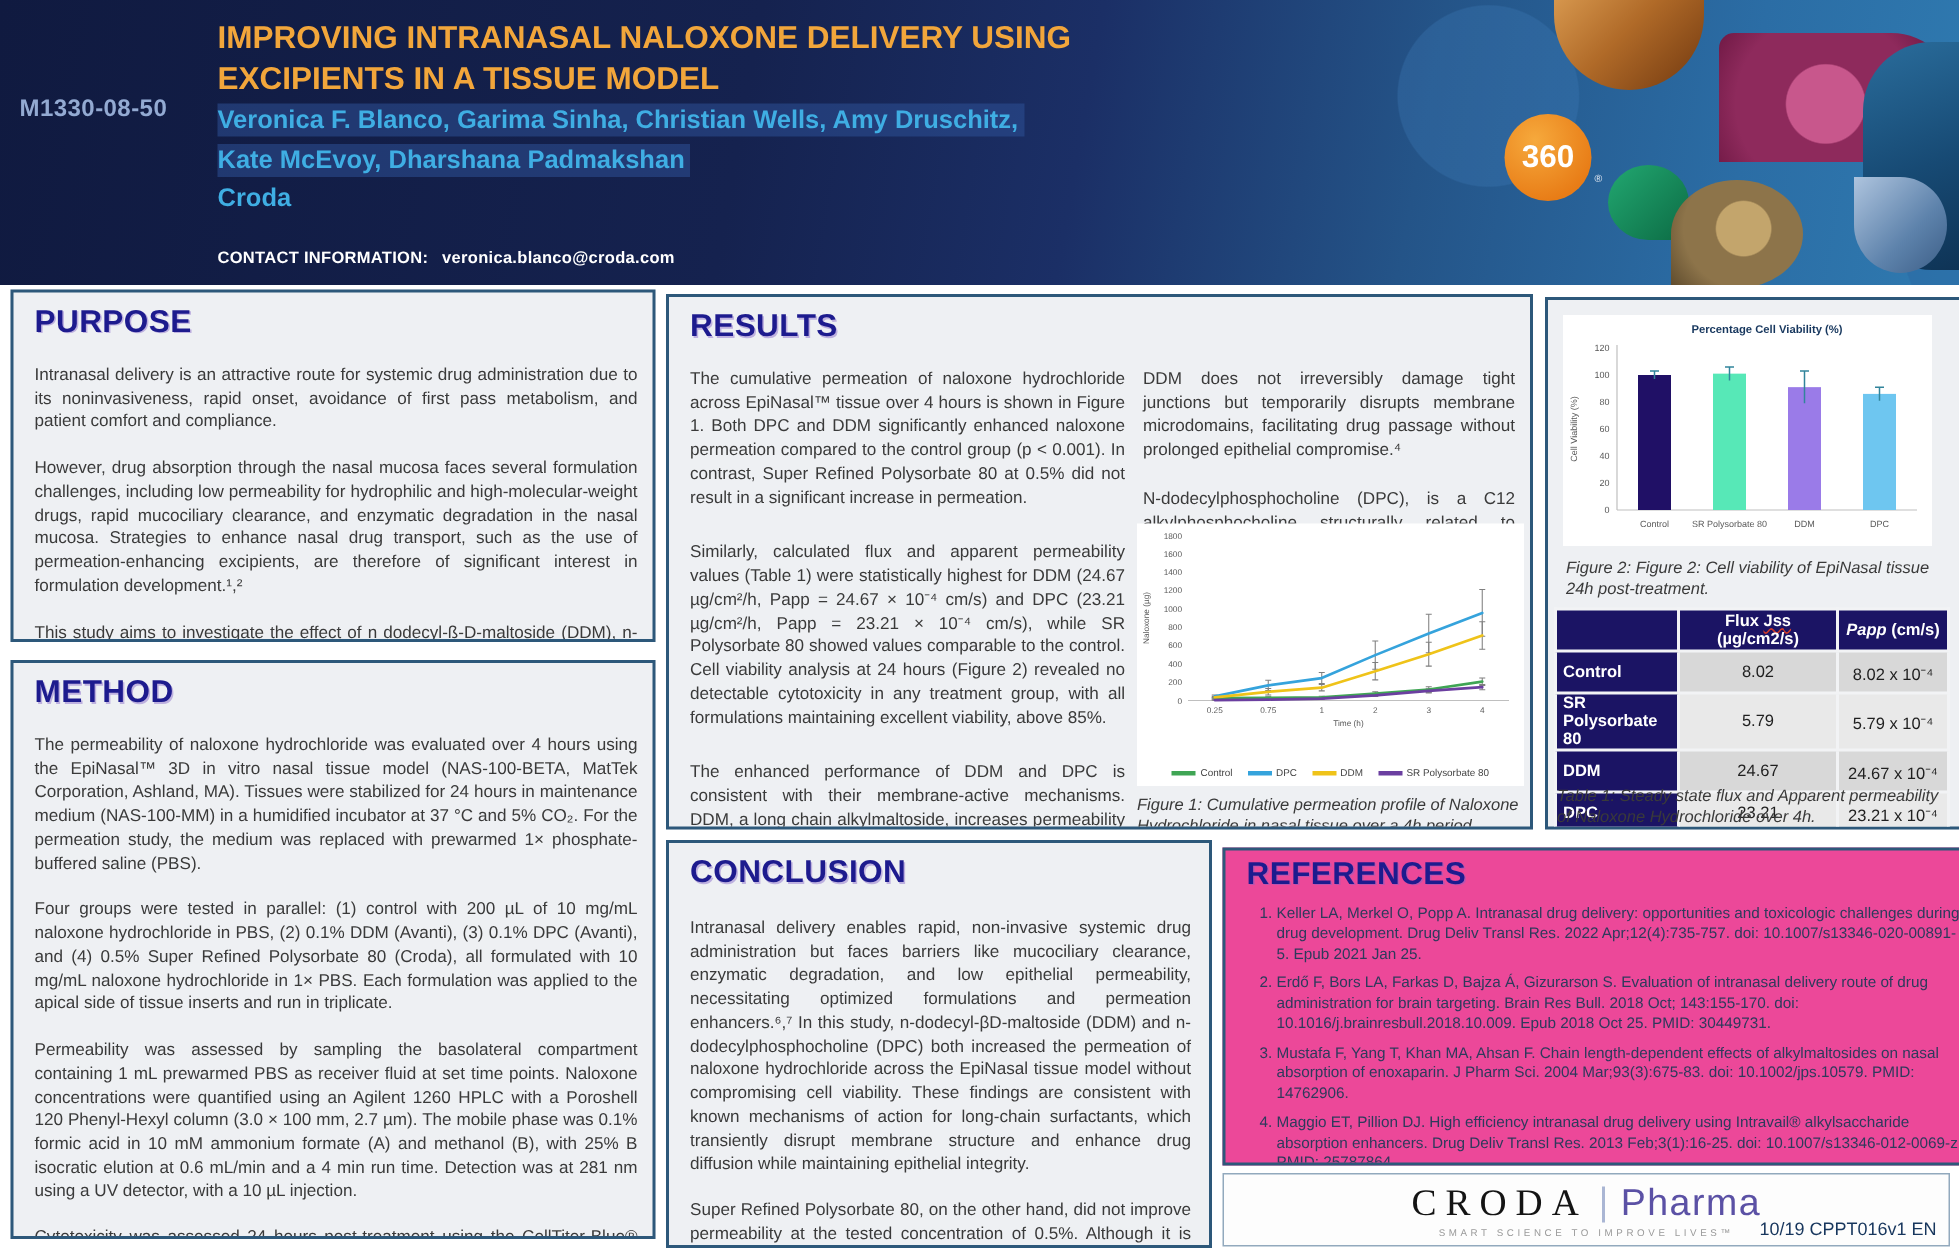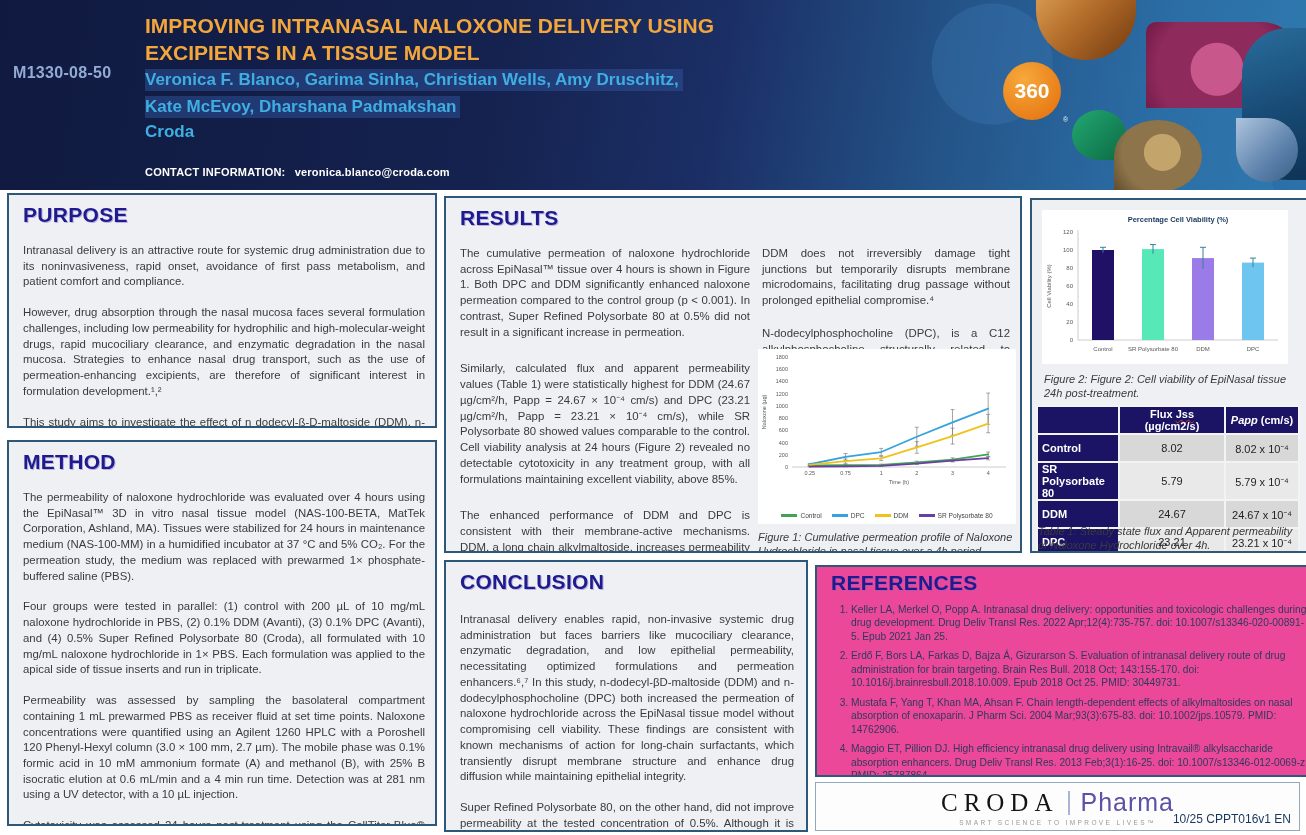--- a/index.html
+++ b/index.html
@@ -24,21 +24,21 @@
   .contact .email{margin-left:6px;}
 
   
   .logo{position:absolute;left:792px;top:48px;width:300px;height:90px;z-index:3;}
   .aaps-row{position:absolute;left:96px;top:2px;display:flex;align-items:center;gap:6px;}
   .swirl{width:22px;height:22px;border-radius:50%;border:5px solid #fff;border-top-color:transparent;transform:rotate(-40deg);box-sizing:border-box;}
   .aaps-text{font-size:26px;font-weight:bold;color:#fff;letter-spacing:.5px;}
   .pharmsci{position:absolute;left:0;top:24px;font-size:44px;color:#fff;letter-spacing:.5px;}
   .pharmsci .b{font-weight:bold;}
   .pharmsci .l{font-weight:normal;}
-  .badge360{position:absolute;left:1003px;top:62px;width:58px;height:58px;border-radius:50%;z-index:4;
+  .badge360{position:absolute;left:1003px;top:76px;width:58px;height:58px;border-radius:50%;z-index:4;
     background:radial-gradient(circle at 35% 30%,#f6a93c,#e87c16 75%);display:flex;align-items:center;justify-content:center;}
   .badge360 span{color:#fff;font-size:21px;font-weight:bold;}
   .badge-reg{position:absolute;left:1063px;top:116px;color:#e9edf5;font-size:7px;z-index:4;}
 
   
   .leaf{position:absolute;z-index:2;}
   .leaf-orange{left:1036px;top:-6px;width:100px;height:66px;border-radius:0 0 52px 52px;
     background:linear-gradient(135deg,#d99a50 0%,#b06a28 45%,#71380f 100%);}
   .leaf-pink{left:1146px;top:22px;width:158px;height:86px;border-radius:14px 60px 60px 0;
     background:radial-gradient(circle at 45% 55%,#c8578c 0 26px,#8e2a5c 27px 60px,#5f1038 100%);}
@@ -390,16 +390,16 @@
     </ol>
   </div>
 
   <div class="footer">
     <div class="croda-row">
       <span class="croda-word">CRODA</span>
       <span class="croda-div"></span>
       <span class="pharma-word">Pharma</span>
     </div>
     <div class="tagline">SMART SCIENCE TO IMPROVE LIVES™</div>
-    <div class="doc-number">10/25 CPPT016v1 EN</div>
+    <div class="doc-number">10/19 CPPT016v1 EN</div>
   </div>
 
 </div>
 
 </body></html>

